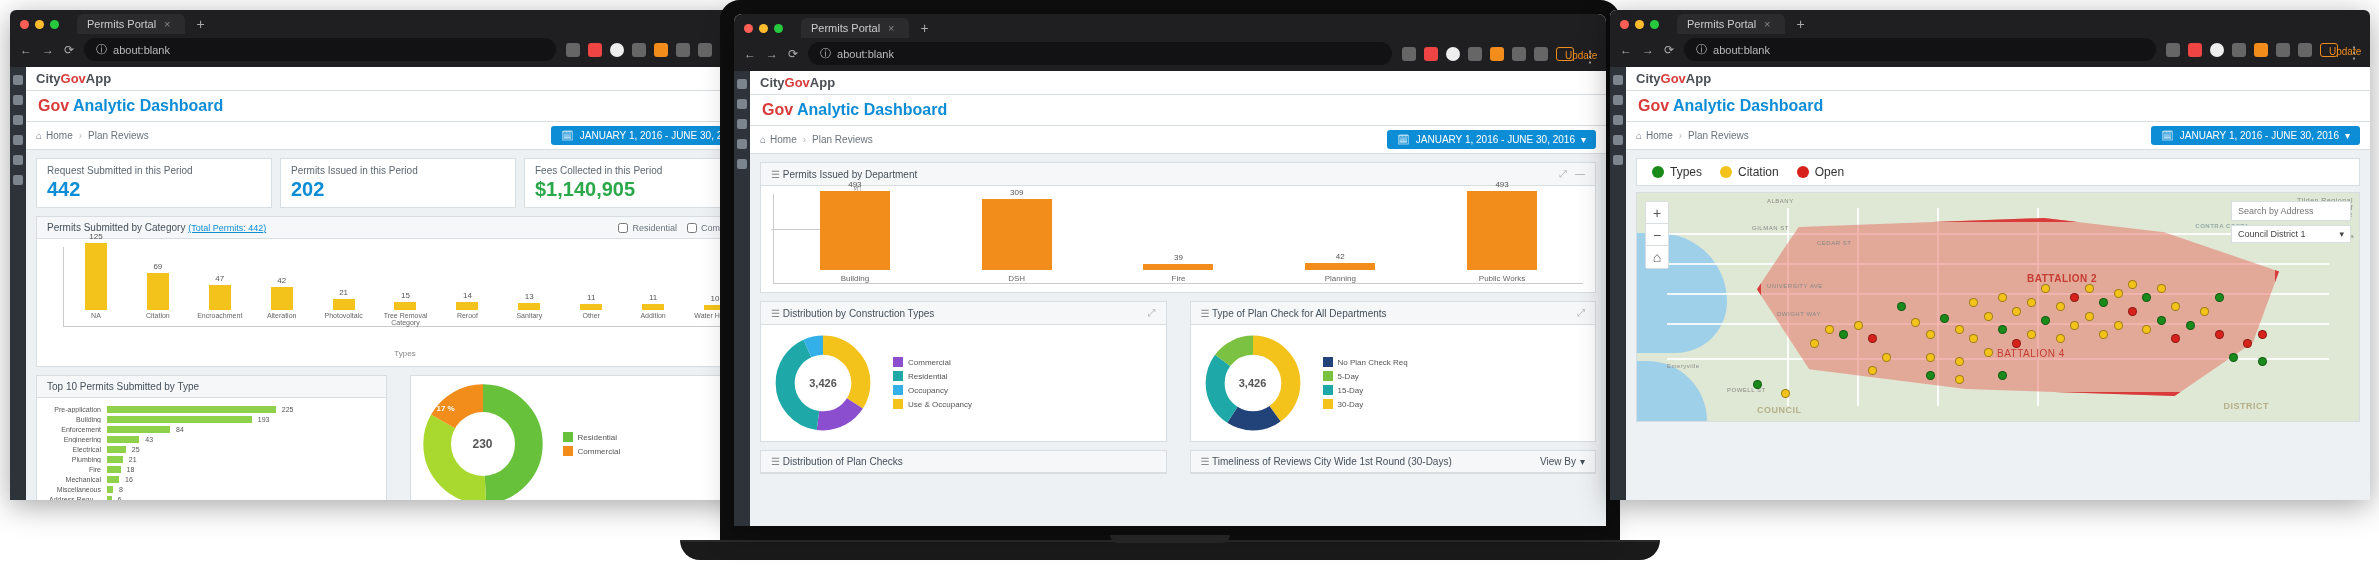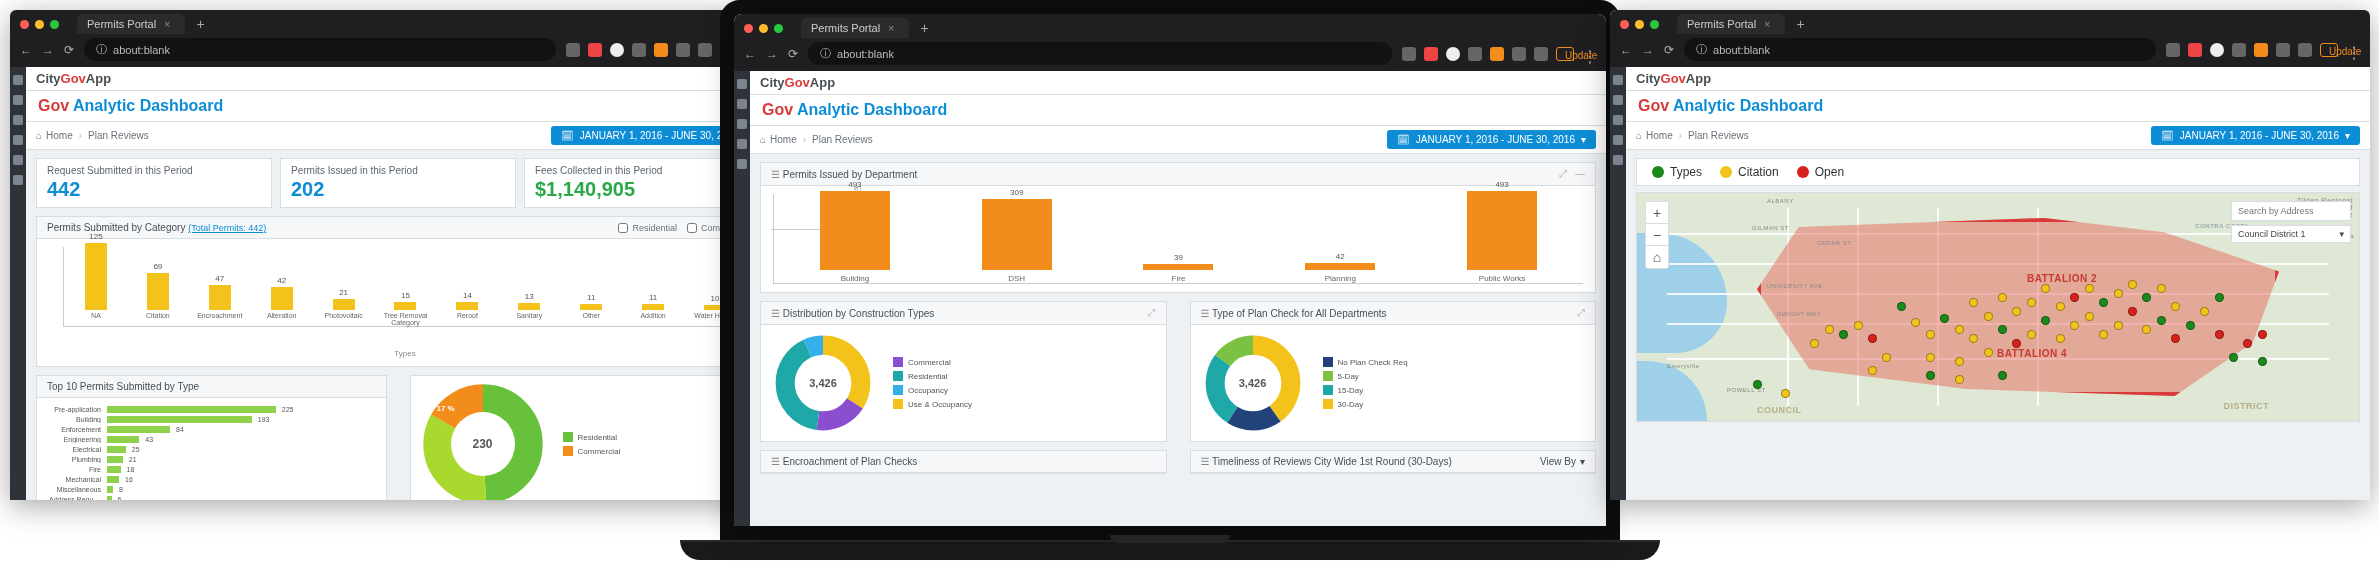--- a/index.html
+++ b/index.html
@@ -589,21 +589,21 @@
                         <span>30-Day</span>
                       </div>
                   </div>
                 </div>
               </div>
             </div>
 
             <div class="two">
               <div class="panel">
                 <div class="panel-h">
-                    <span><span style="color:#888">☰ </span><span>Encroachment of Plan Checks</span></span>
+                    <span><span style="color:#888">☰ </span><span>Distribution of Plan Checks</span></span>
                   </div>
               </div>
               <div class="panel">
                 <div class="panel-h">
                   <span><span style="color:#888">☰ </span><span>Timeliness of Reviews City Wide 1st Round (30-Days)</span></span>
                   <span style="display:flex;align-items:center;gap:4px">
                       <span>View By</span>
                       <span>▾</span>
                     </span>
                 </div>
@@ -716,21 +716,21 @@
             <span class="rdlabel" style="right:6px;top:4px;text-transform:none;font-size:7px;width:60px;text-align:right">Tilden Regional Park Golf Course</span>
             <span class="rdlabel" style="left:115px;top:32px">GILMAN ST</span>
             <span class="rdlabel" style="left:180px;top:47px">CEDAR ST</span>
             <span class="rdlabel" style="left:130px;top:90px">UNIVERSITY AVE</span>
             <span class="rdlabel" style="left:140px;top:118px">DWIGHT WAY</span>
             <span class="rdlabel" style="left:90px;bottom:28px">POWELL ST</span>
             <span class="rdlabel" style="left:30px;bottom:52px;text-transform:none">Emeryville</span>
             <span class="rdlabel" style="right:5px;top:40px;text-transform:none">Orinda</span>
             <span class="rdlabel" style="right:110px;top:30px;font-weight:700;color:#9aa">CONTRA COSTA</span>
             <span class="rdlabel" style="left:390px;top:80px;font-size:10px;font-weight:700;color:#c63b33">BATTALION 2</span>
-            <span class="rdlabel" style="left:360px;top:155px;font-size:10px;font-weight:700;color:#c63b33">BATTALION 4</span>
+            <span class="rdlabel" style="left:360px;top:155px;font-size:10px;font-weight:400;color:#c63b33">BATTALION 4</span>
             <span class="rdlabel" style="left:120px;bottom:6px;font-size:9px;font-weight:700;color:#b5b089">COUNCIL</span>
             <span class="rdlabel" style="right:90px;bottom:10px;font-size:9px;font-weight:700;color:#b5b089">DISTRICT</span>
 
             <div class="map-ctl">
               <button>+</button>
               <button>−</button>
               <button>⌂</button>
             </div>
             <input class="map-search" placeholder="Search by Address" style="">
             <div class="map-dd">

